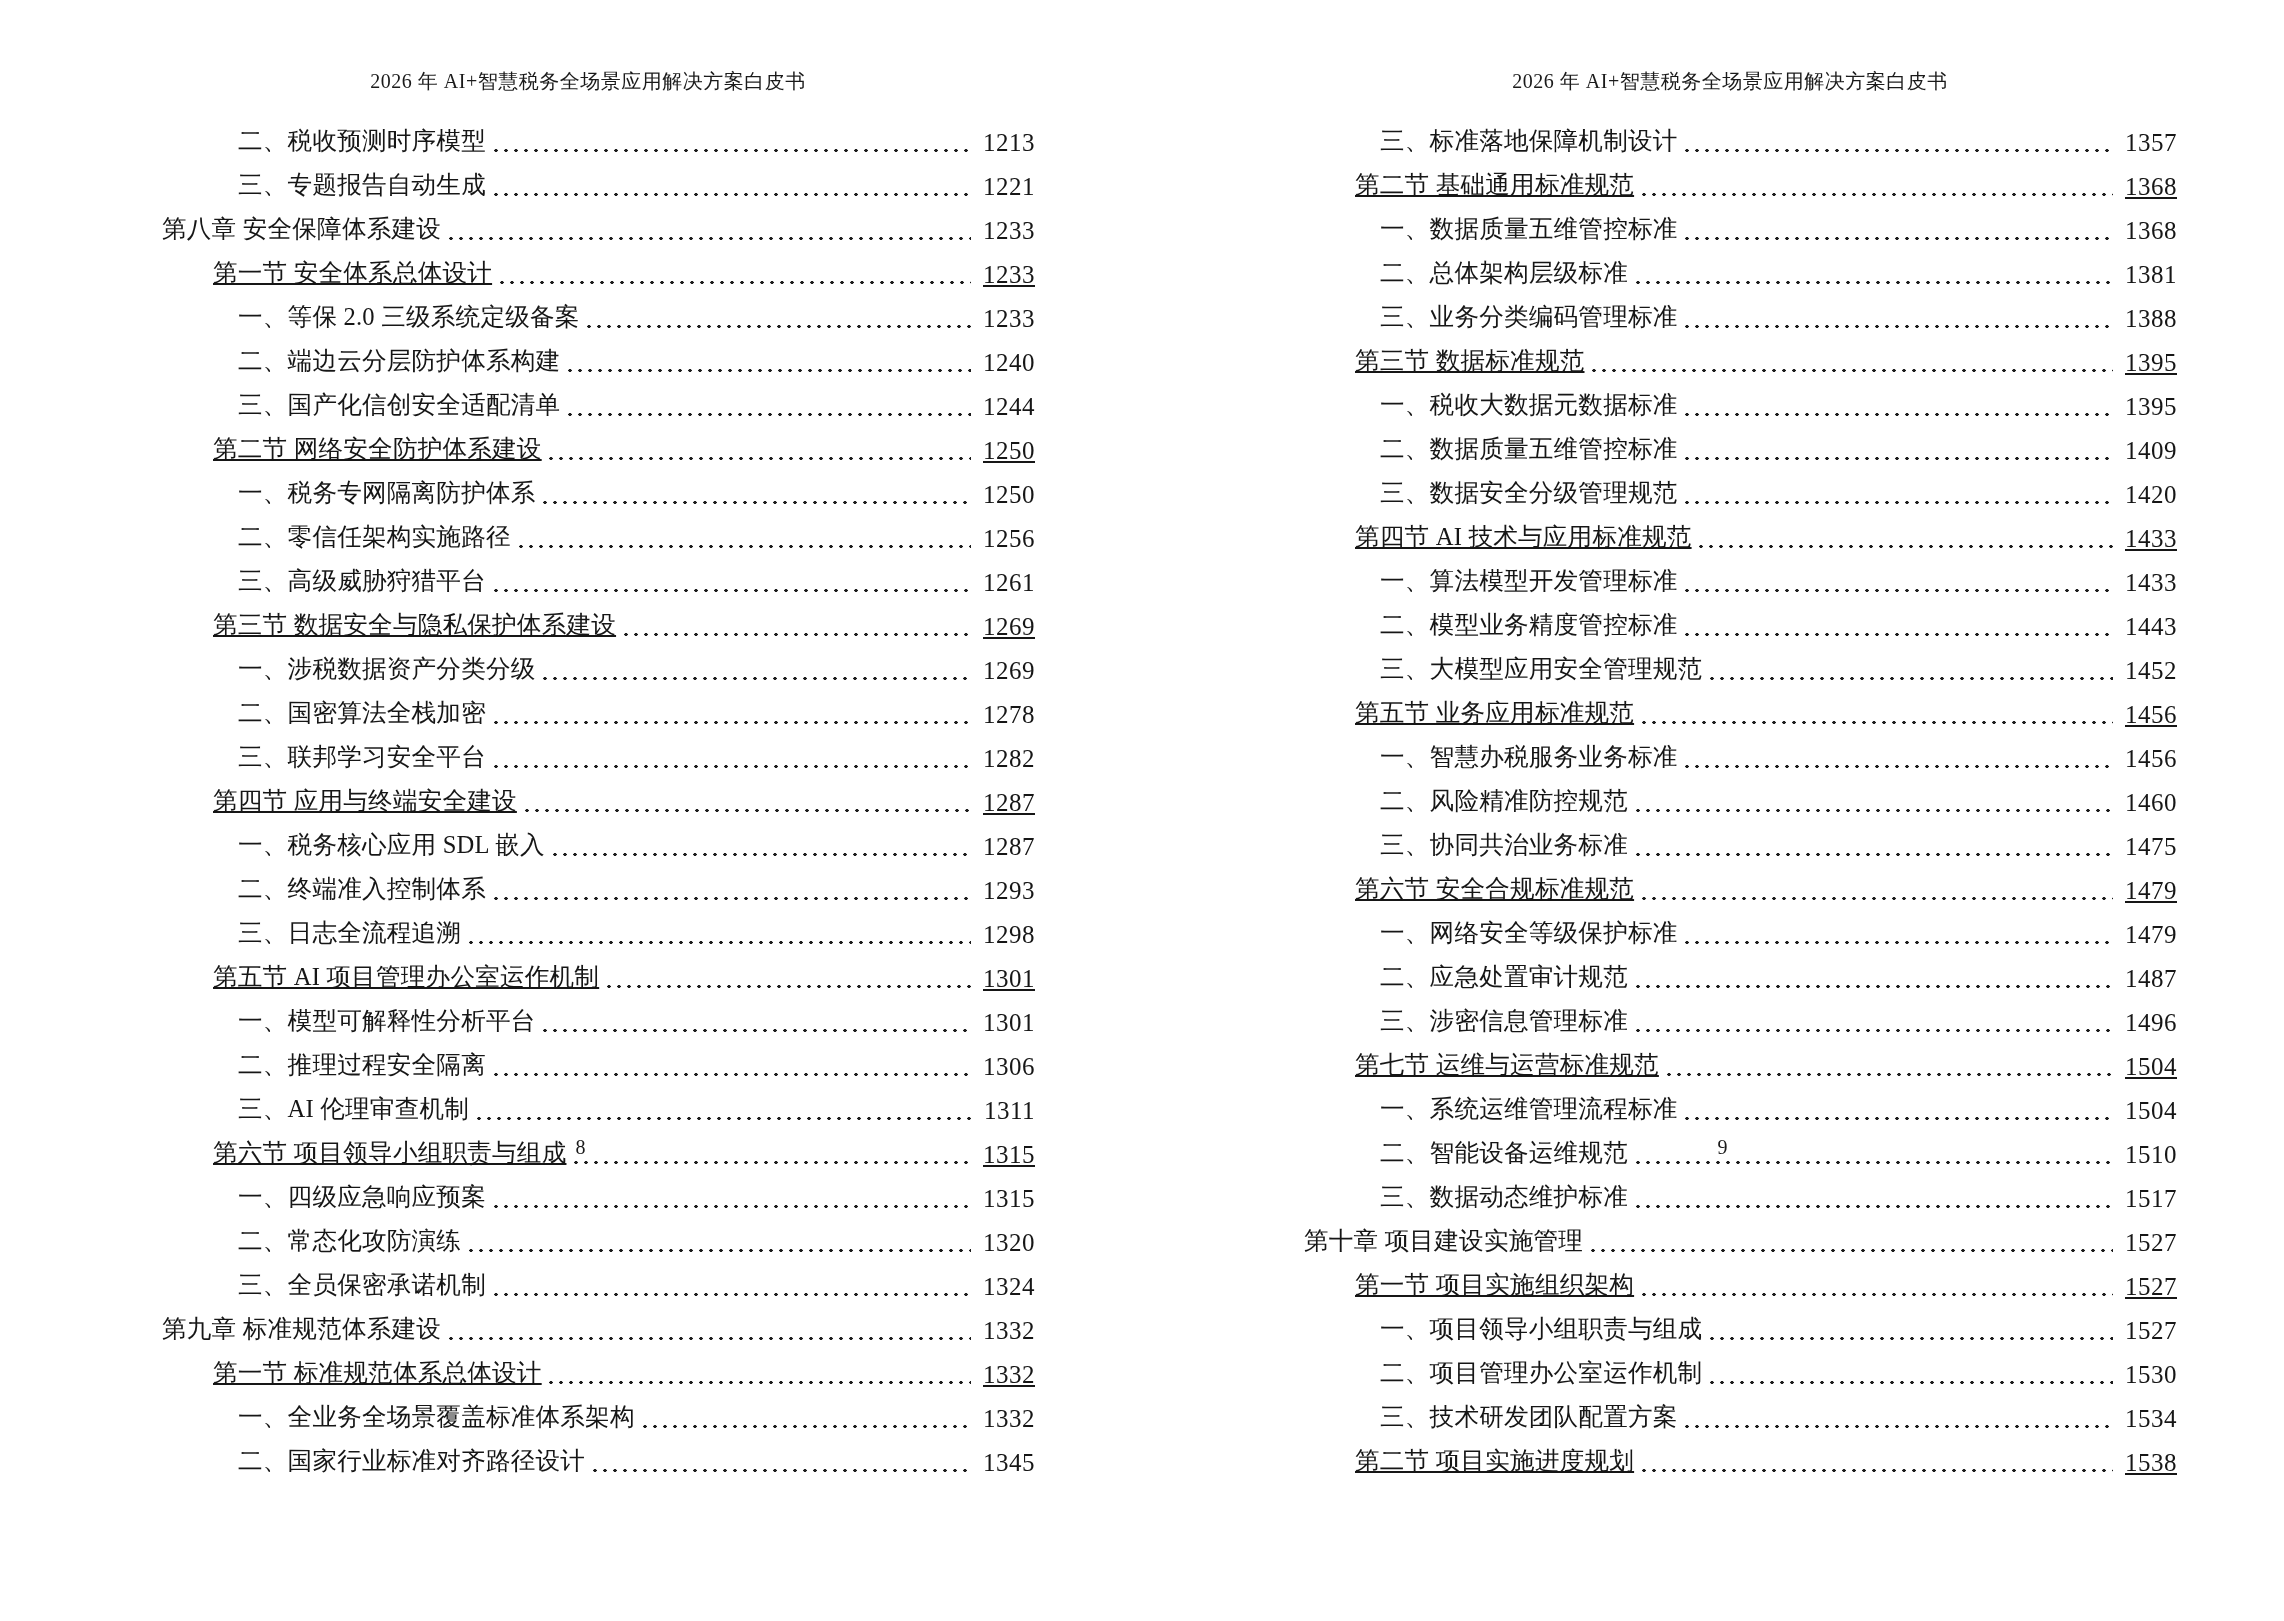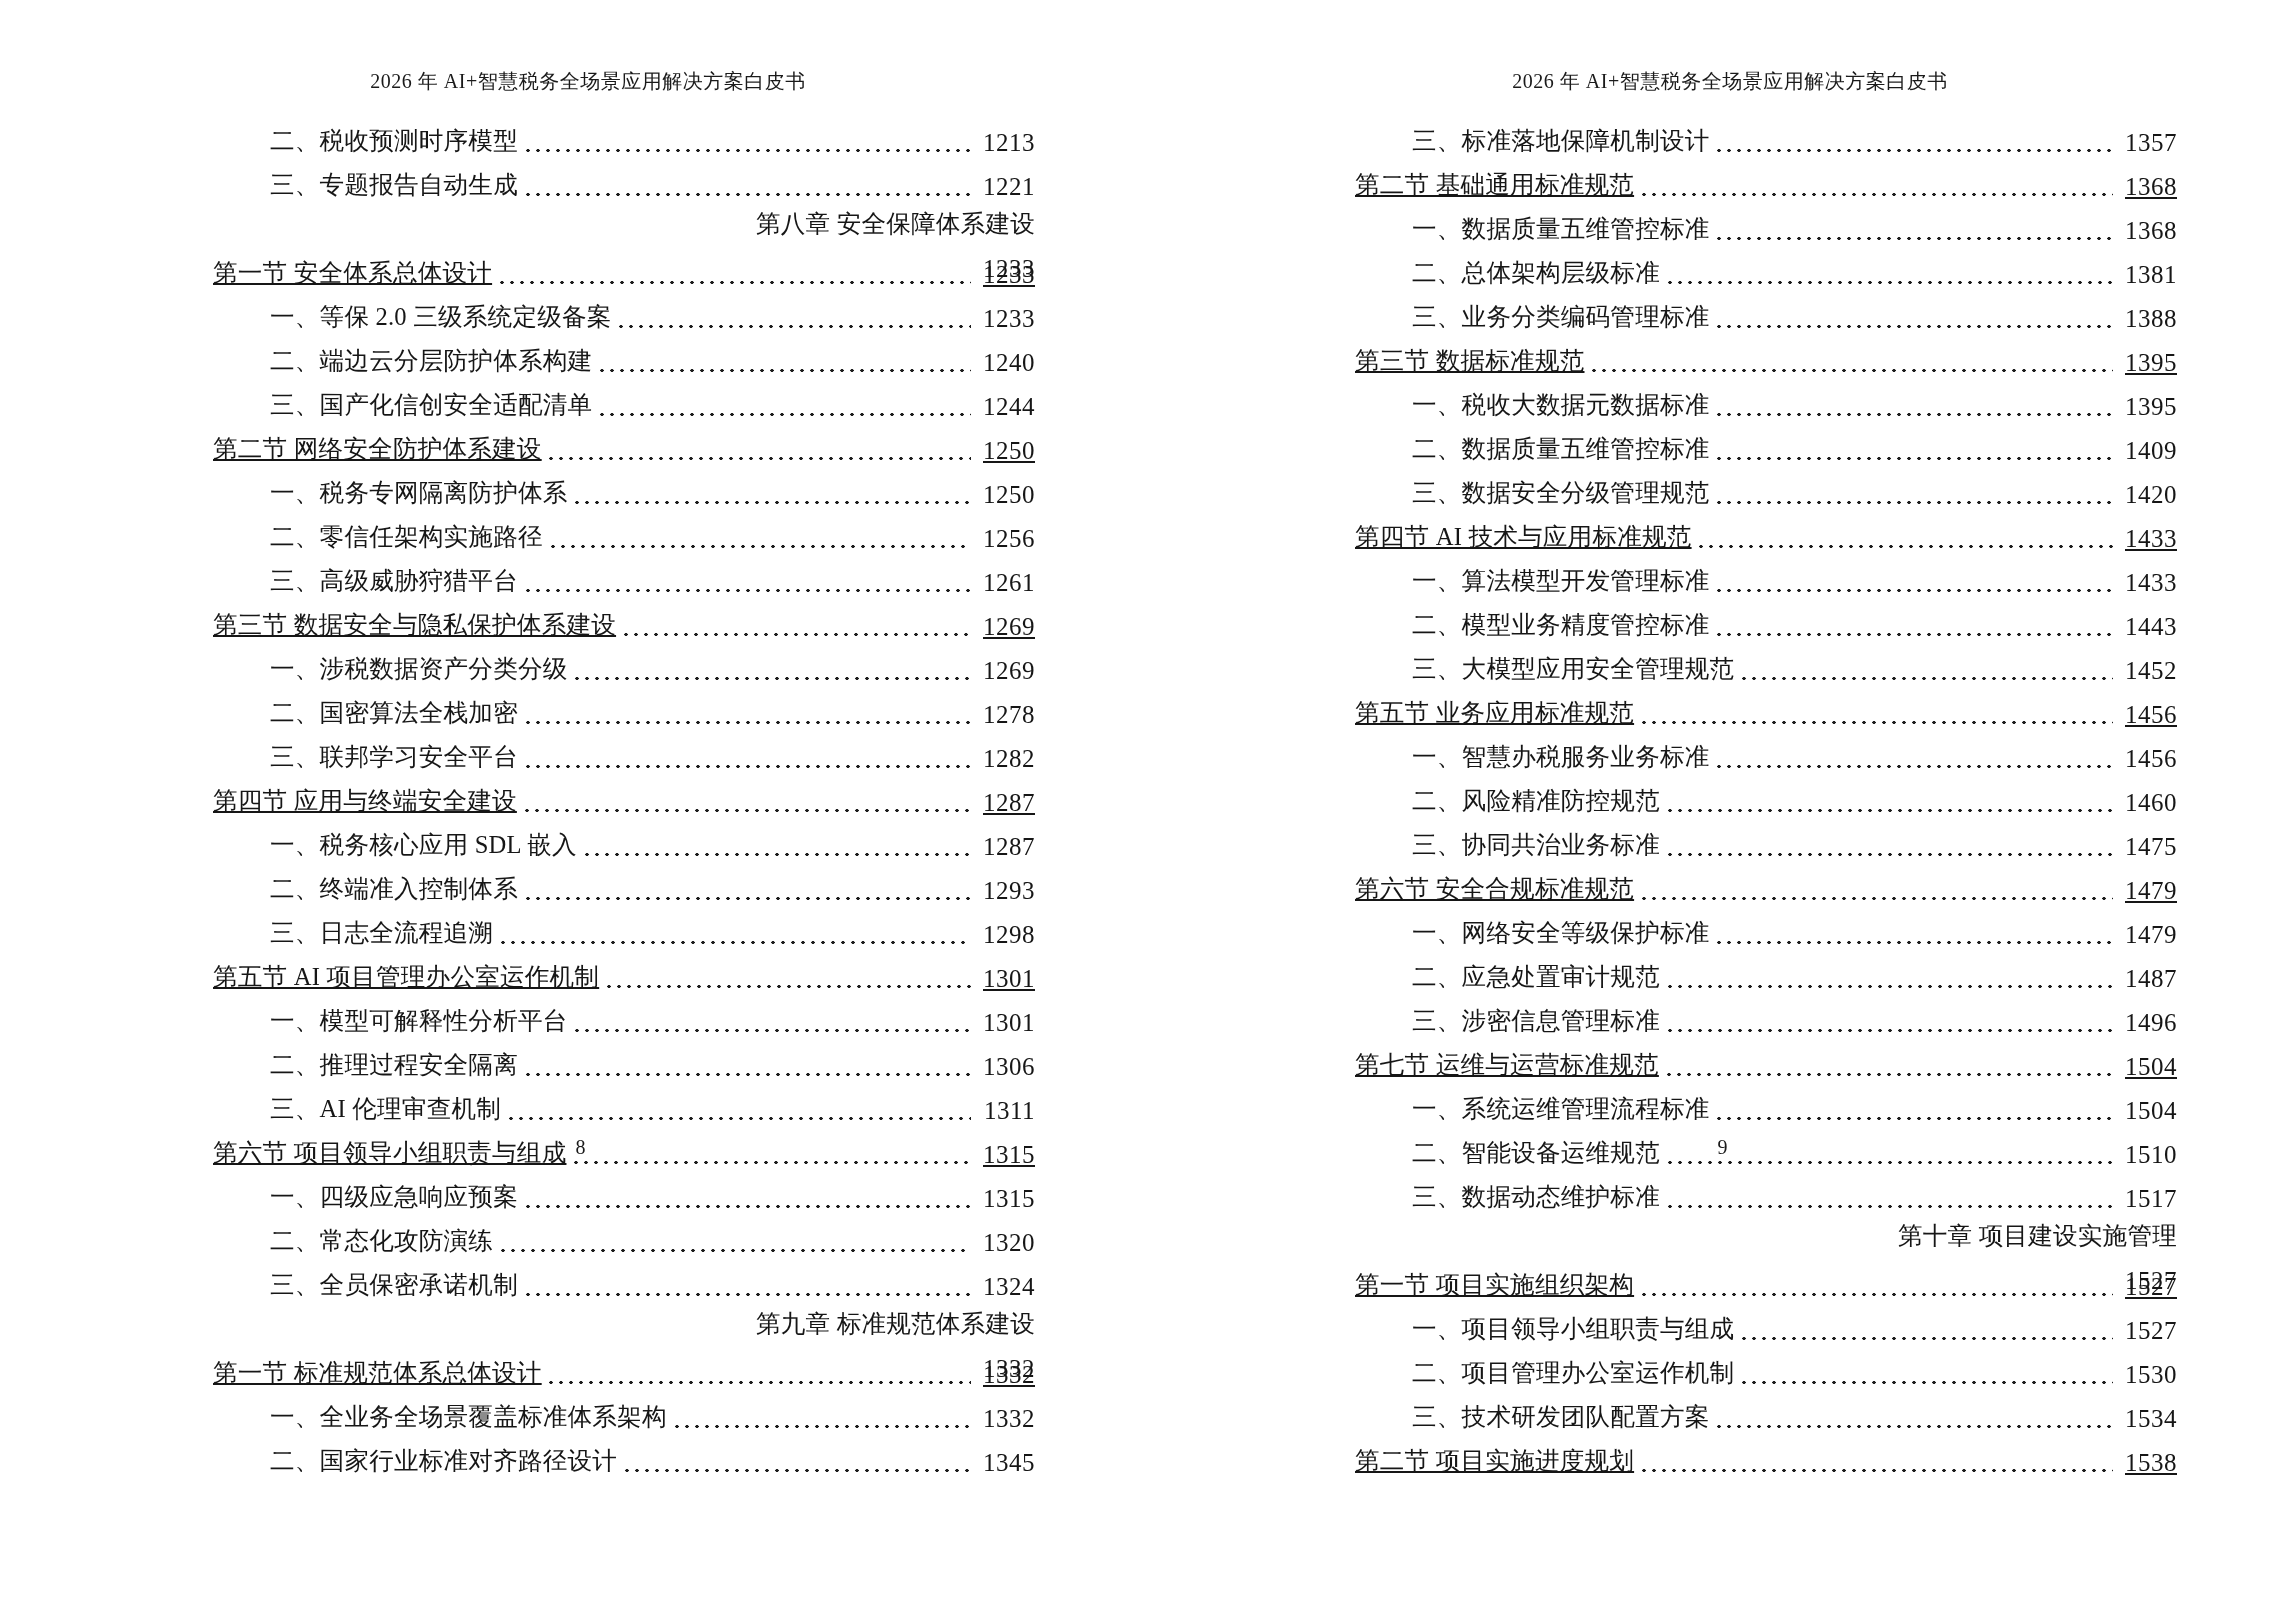--- a/index.html
+++ b/index.html
@@ -42,23 +42,23 @@
     right: 107px;
   }
   .toc-row {
     display: flex;
     align-items: flex-end;
     height: 44px;
     font-size: 24.6px;
     letter-spacing: 0.2px;
     color: #161616;
   }
-  .toc-row.level-chapter { margin-left: 12px; flex-direction: column; }
+  .toc-row.level-chapter { margin-left: 0; }
   .toc-row.level-section { margin-left: 51px; text-decoration: underline; }
-  .toc-row.level-item    { margin-left: 108px; }
+  .toc-row.level-item    { margin-left: 76px; }
   .toc-label {
     white-space: nowrap;
     padding-bottom: 5.8px;
   }
   .toc-dots {
     flex: 1;
     height: 5.3px;
     align-self: flex-end;
     margin: 0 6.7px 9.6px 4.8px;
     background-image: radial-gradient(circle, #1c1c1c 1.5px, rgba(0,0,0,0) 1.9px);

